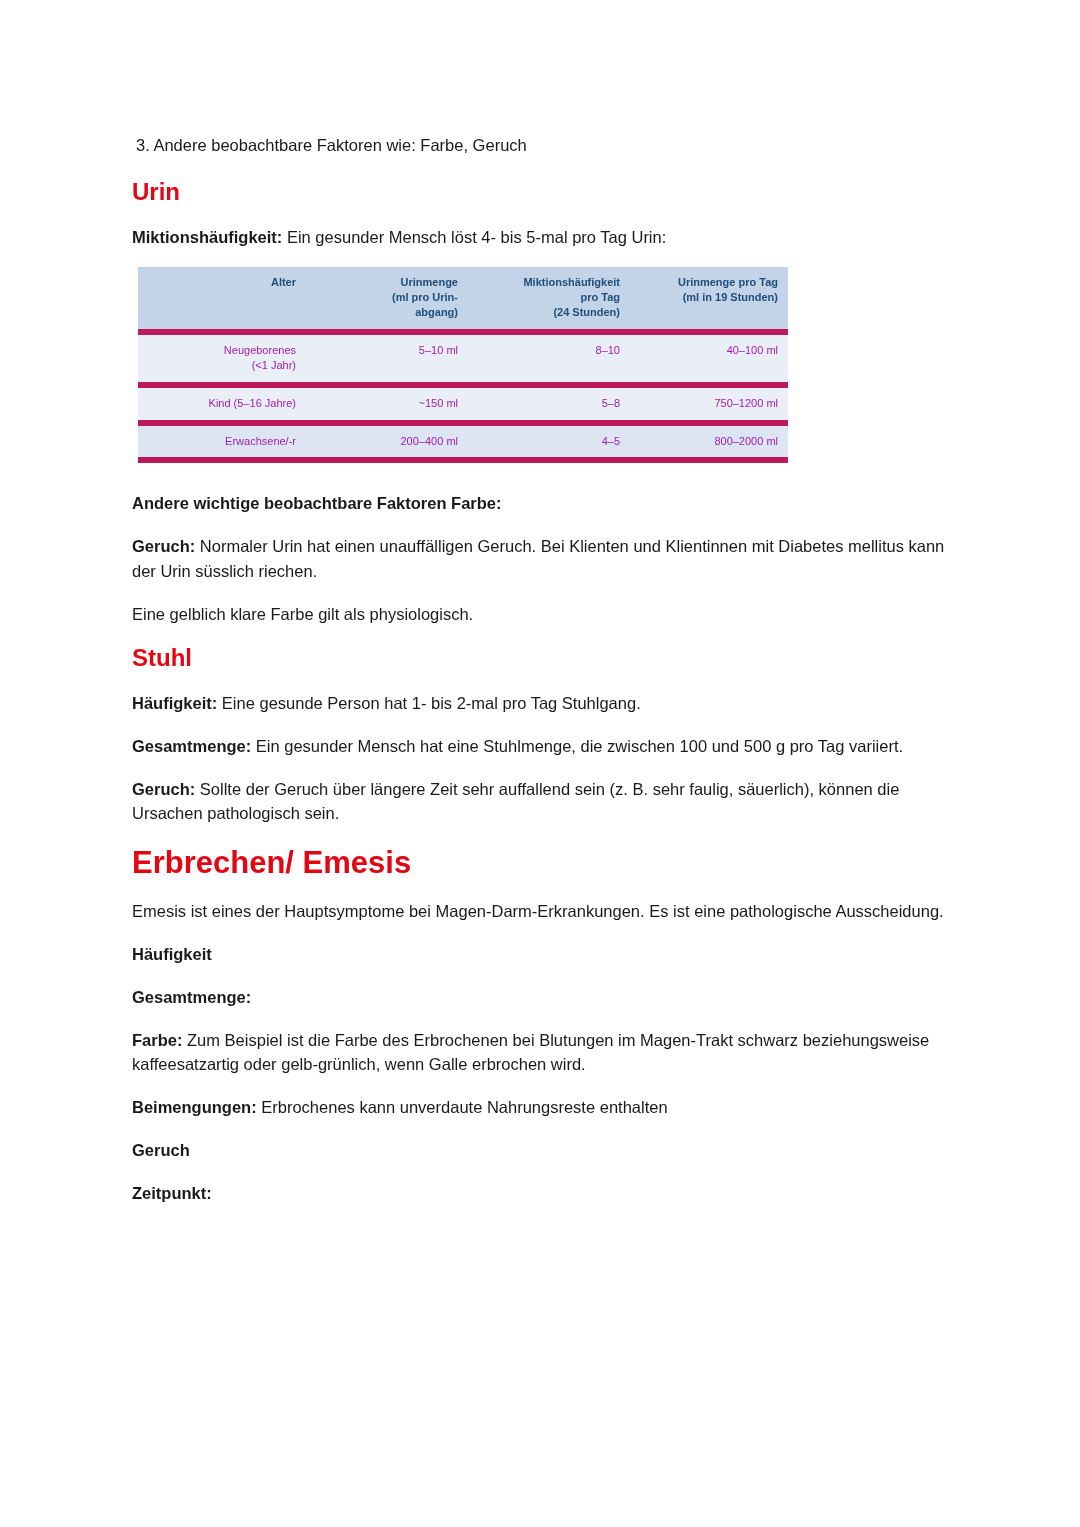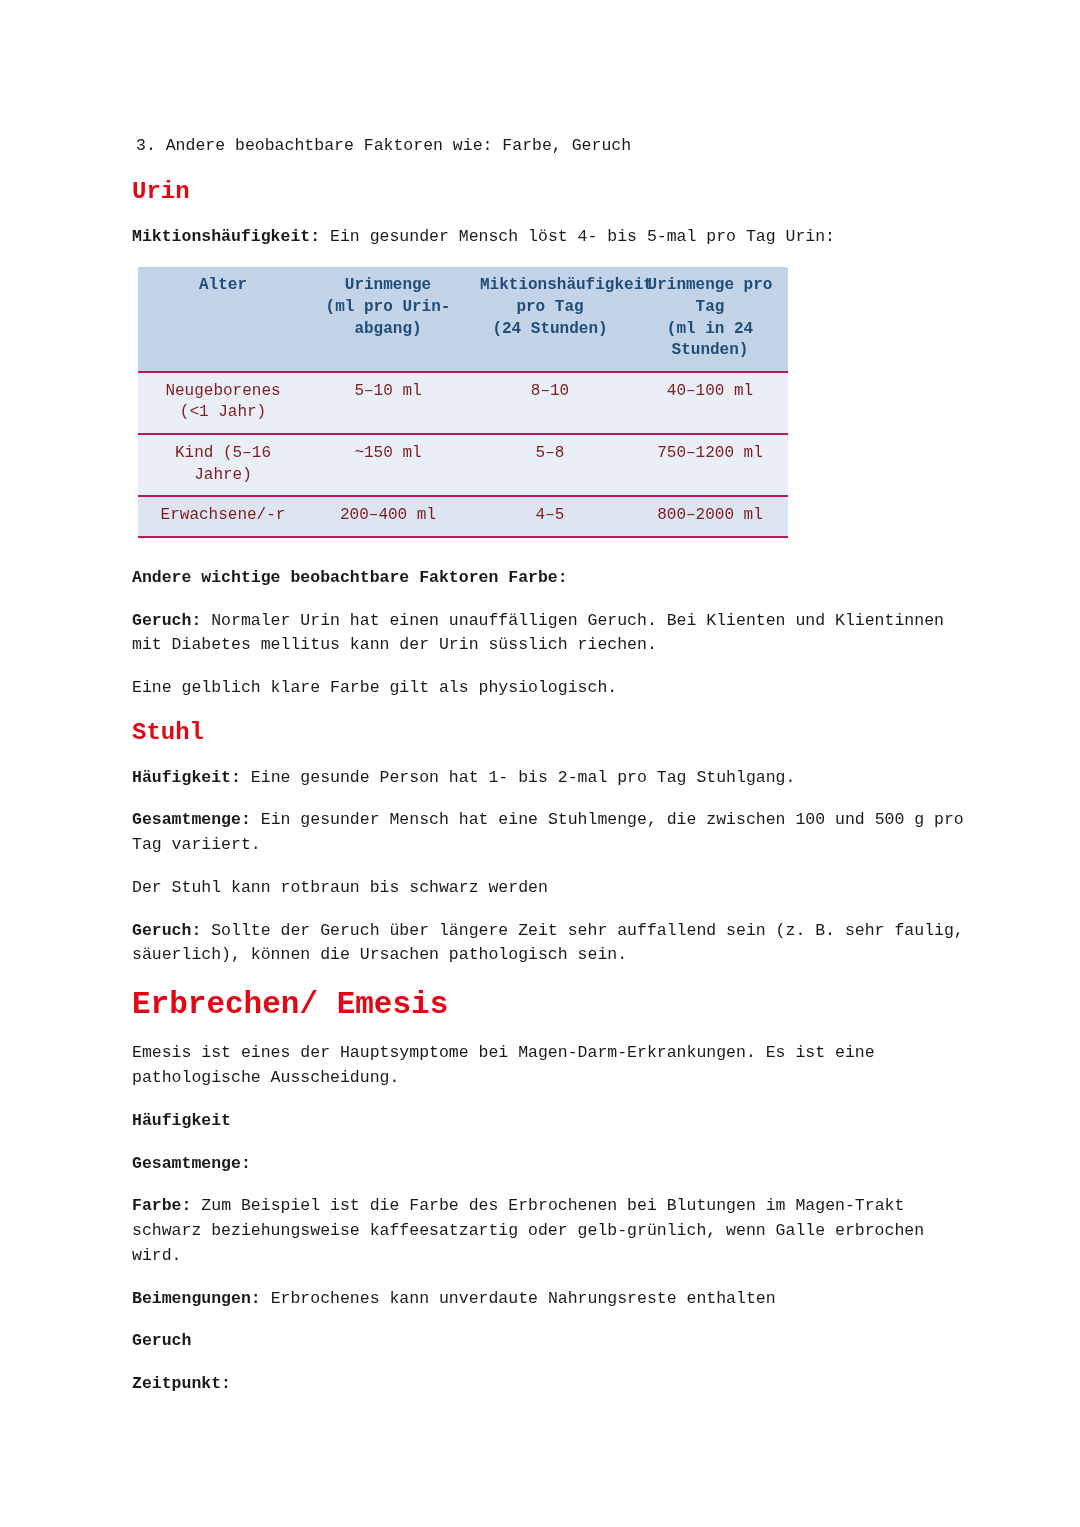--- a/index.html
+++ b/index.html
@@ -9,21 +9,21 @@
     --table-row-odd: #e9eef7;
     --table-row-even: #dce5f1;
     --body-text: #1a1a1a;
   }
   * { box-sizing: border-box; }
   html, body { margin: 0; padding: 0; background: #ffffff; }
   .page {
     width: 1080px;
     height: 1527px;
     background: #ffffff;
-    font-family: Liberation Mono, monospace;
+    font-family: Liberation Sans, sans-serif;
     color: var(--body-text);
     padding: 134px 108px 40px 132px;
     overflow: hidden;
   }
   .intro-line {
     font-size: 16.5px;
     margin: 0 0 20px 4px;
     line-height: 1.45;
   }
   p.body-para {
@@ -53,35 +53,35 @@
     border-collapse: collapse;
     margin: 12px 0 28px 6px;
     table-layout: fixed;
     width: 650px;
   }
   table.data-table col.c1 { width: 168px; }
   table.data-table col.c2 { width: 162px; }
   table.data-table col.c3 { width: 162px; }
   table.data-table col.c4 { width: 158px; }
   table.data-table th, table.data-table td {
-    text-align: center;
+    text-align: right;
     vertical-align: top;
     padding: 8px 10px 9px 12px;
-    font-size: 16px;
+    font-size: 11px;
     line-height: 1.35;
     white-space: pre-line;
-    border-bottom: 2px solid #be185d;
+    border-bottom: 6px solid #be185d;
   }
   table.data-table th {
     background: var(--table-header-bg);
     color: var(--table-header-text);
     font-weight: bold;
   }
   table.data-table td {
-    color: #7f1d1d;
+    color: #a21caf;
   }
   table.data-table tr.row-odd td { background: var(--table-row-odd); }
   table.data-table tr.row-even td { background: var(--table-row-even); }
 </style>
 </head>
 <body>
 
 <div class="page">
 
   <p class="intro-line">3. Andere beobachtbare Faktoren wie: Farbe, Geruch</p>
@@ -101,21 +101,21 @@
       <thead>
         <tr>
           <th>Alter</th>
           <th>Urinmenge
 (ml pro Urin-
 abgang)</th>
           <th>Miktionshäufigkeit
 pro Tag
 (24 Stunden)</th>
           <th>Urinmenge pro Tag
-(ml in 24 Stunden)</th>
+(ml in 19 Stunden)</th>
         </tr>
       </thead>
       <tbody>
         <tr class="row-odd">
           <td>Neugeborenes
 (&lt;1 Jahr)</td>
           <td>5–10 ml</td>
           <td>8–10</td>
           <td>40–100 ml</td>
         </tr>
@@ -141,21 +141,20 @@
     <p class="body-para">Eine gelblich klare Farbe gilt als physiologisch.</p>
   </section>
 
   <section>
     <h2 class="section-heading">Stuhl</h2>
 
     <p class="body-para"><b>Häufigkeit:</b><span> Eine gesunde Person hat 1- bis 2-mal pro Tag Stuhlgang.</span></p>
 
     <p class="body-para"><b>Gesamtmenge:</b><span> Ein gesunder Mensch hat eine Stuhlmenge, die zwischen 100 und 500 g pro Tag variiert.</span></p>
 
-    <p class="body-para">Der Stuhl kann rotbraun bis schwarz werden</p>
 
     <p class="body-para"><b>Geruch:</b><span> Sollte der Geruch über längere Zeit sehr auffallend sein (z. B. sehr faulig, säuerlich), können die Ursachen pathologisch sein.</span></p>
   </section>
 
   <section>
     <h2 class="section-heading large">Erbrechen/ Emesis</h2>
 
     <p class="body-para">Emesis ist eines der Hauptsymptome bei Magen-Darm-Erkrankungen. Es ist eine pathologische Ausscheidung.</p>
 
     <p class="body-para"><b>Häufigkeit</b></p>

